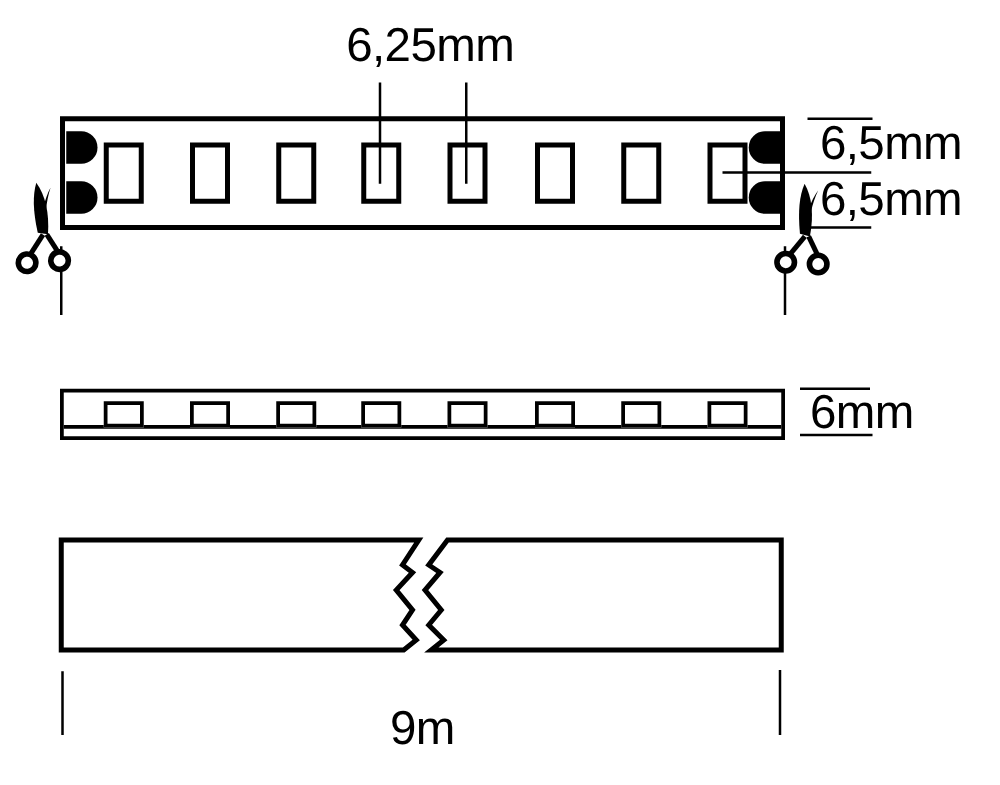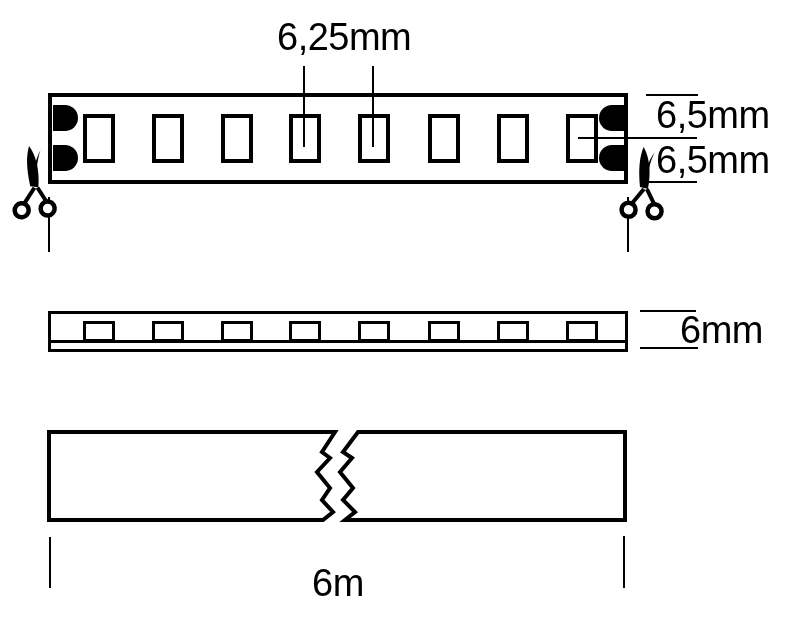--- a/index.html
+++ b/index.html
@@ -38,21 +38,21 @@
   .lbl-pitch{left:277px;top:18px;}
   .lbl-65a{left:656px;top:96px;}
   .lbl-65b{left:656px;top:141px;}
   .lbl-50{left:289px;top:216px;}
 
   
   .strip-side{left:48px;top:311px;width:580px;height:41px;border:3px solid #000;background:#fff;}
   .strip-side-inner{left:51px;top:340px;width:574px;height:3px;background:#000;}
   .dim-6-top{left:640px;top:310px;width:56px;}
   .dim-6-bot{left:640px;top:347px;width:58px;}
-  .lbl-6{left:680px;top:311px;}
+  .lbl-6{left:648px;top:311px;}
 
   
   .roll-svg{left:0;top:420px;}
   .ext-5m-left{left:49px;top:537px;height:51px;}
   .ext-5m-right{left:623px;top:536px;height:52px;}
   .lbl-5m{left:312px;top:564px;}
 
   .scissors{position:absolute;width:48px;height:78px;}
   .scissors-left{left:8px;top:145px;transform:rotate(-6deg);}
   .scissors-right{left:618px;top:146px;transform:rotate(1deg);}
@@ -124,15 +124,15 @@
   <div class="abs hline dim-6-bot"></div>
   <div class="lbl lbl-6">6mm</div>
 
   <svg class="abs roll-svg" width="700" height="115" viewBox="0 0 700 115">
     <path d="M49,12 L335,12 L322,32 L330,38 L317,52 L330,68 L322,80 L333,92 L323,100 L49,100 Z" fill="#fff" stroke="#000" stroke-width="4" stroke-linejoin="miter"></path>
     <path d="M358,12 L625,12 L625,100 L345,100 L355,92 L343,80 L353,68 L340,52 L352,38 L343,32 Z" fill="#fff" stroke="#000" stroke-width="4" stroke-linejoin="miter"></path>
   </svg>
 
   <div class="abs vline ext-5m-left"></div>
   <div class="abs vline ext-5m-right"></div>
-  <div class="lbl lbl-5m">6m</div>
+  <div class="lbl lbl-5m">9m</div>
 
 </div>
 
 </body></html>

